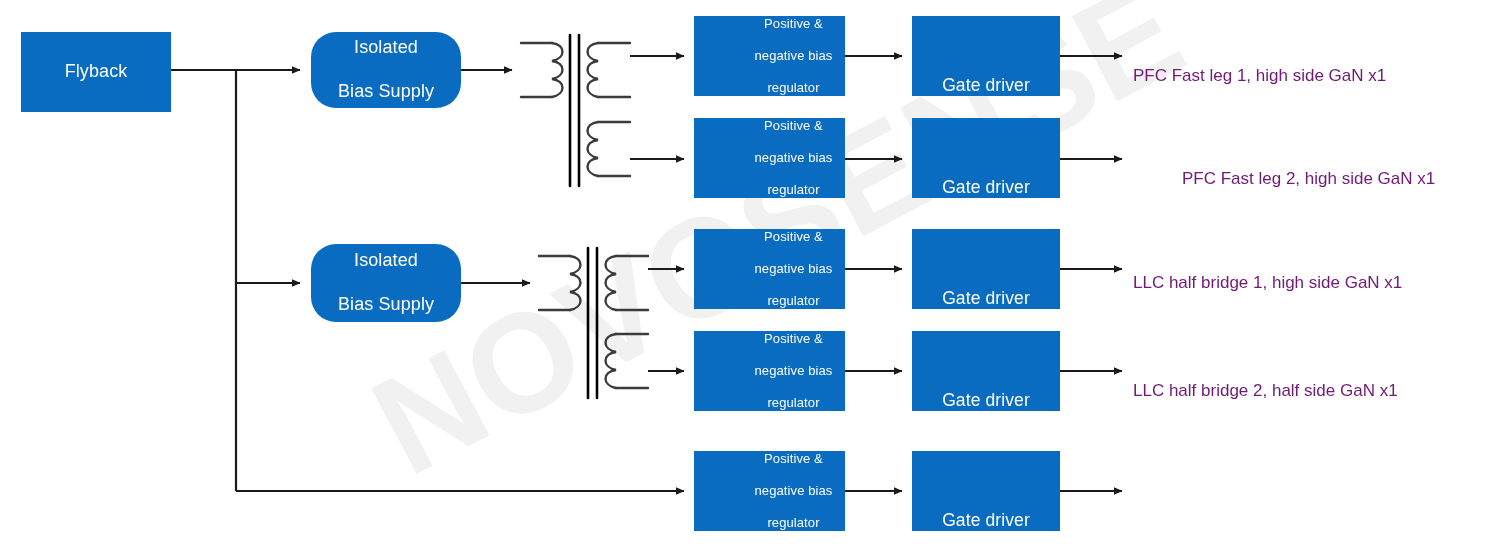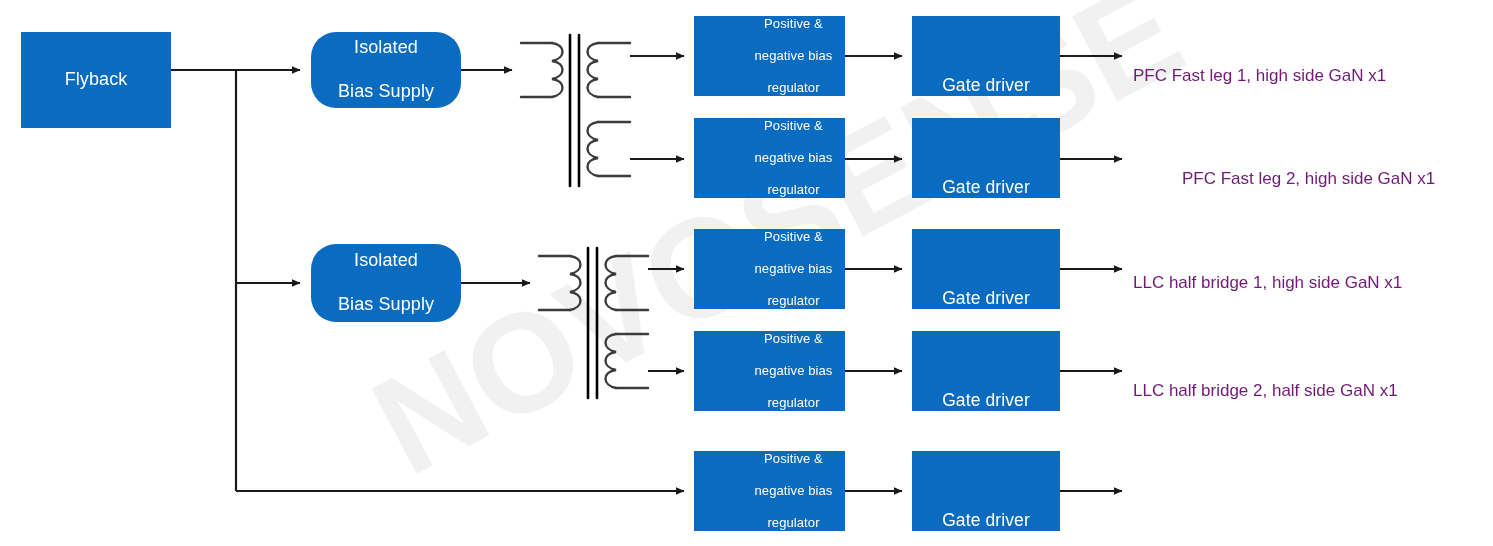--- a/index.html
+++ b/index.html
@@ -124,21 +124,21 @@
                C602,294 602,307 616,310"></path>
       <path d="M648,334 L616,334"></path>
       <path d="M648,388 L616,388"></path>
       <path d="M616,334
                C602,336 602,349 616,352
                C602,354 602,367 616,370
                C602,372 602,385 616,388"></path>
     </g>
   </svg>
 
-  <div class="box b-flyback" style="left:21px;top:32px;width:150px;height:96px;">
+  <div class="box b-flyback" style="left:21px;top:32px;width:150px;height:80px;">
     <span>Flyback</span>
   </div>
 
   <div class="box b-ibs" style="left:311px;top:32px;width:150px;height:76px;">
     <span>
       <span>Isolated</span><br>
       <span>Bias Supply</span>
     </span>
   </div>
 

